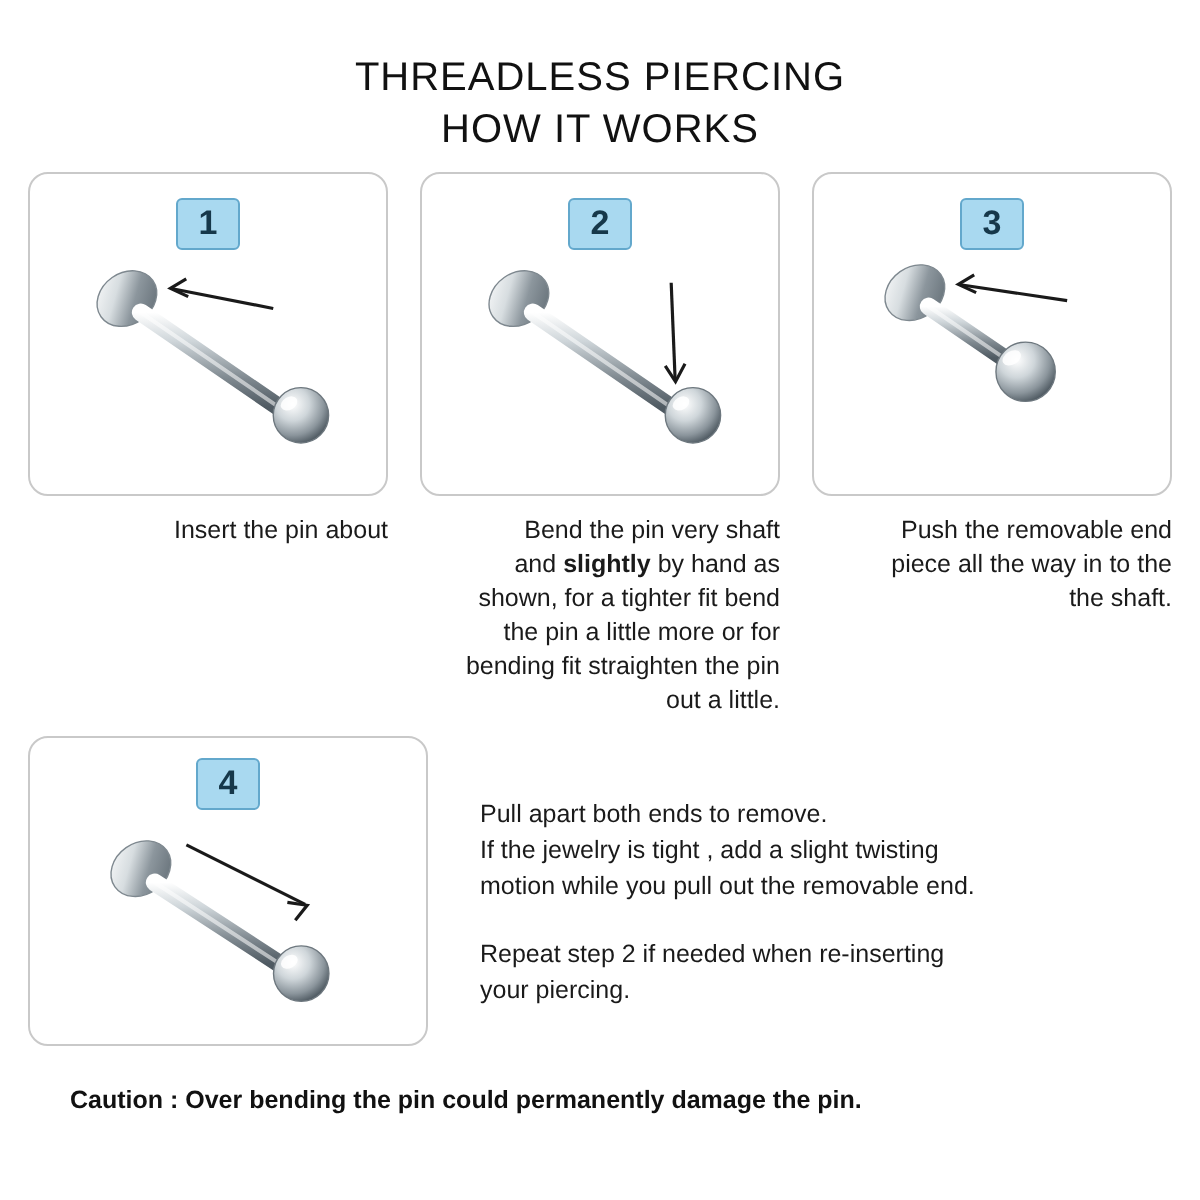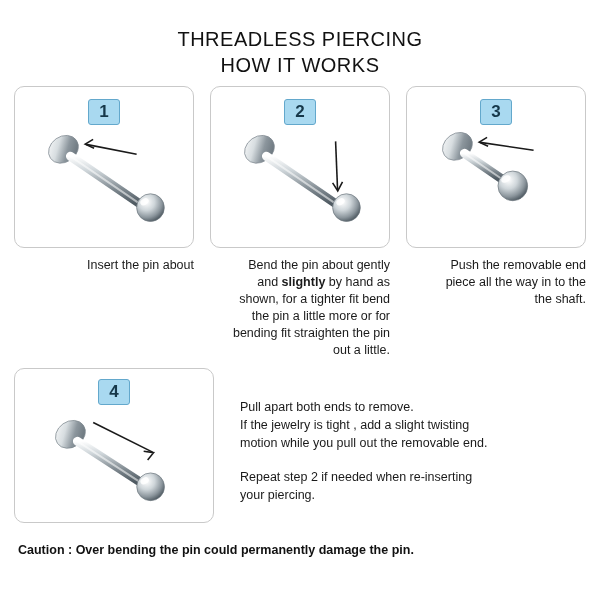--- a/index.html
+++ b/index.html
@@ -126,21 +126,21 @@
     line-height: 18px;
     color: #1a1a1a;
     max-width: 320px;
   }
   .bottom-text p { margin: 0; }
   .bottom-text p.spaced { margin-top: 16px; }
 
   .caution {
     position: absolute;
     top: 543px;
-    left: 18px;
+    left: 35px;
     font-size: 12.5px;
     font-weight: 700;
     color: #111;
   }
   b { font-weight: 700; margin-top: 48px; }
 </style>
 </head>
 <body>
 
 <div class="page">
@@ -228,21 +228,21 @@
             <circle cx="137" cy="122" r="14" fill="url(#g2ball)" stroke="#6d777e" stroke-width="0.7"></circle>
             <ellipse cx="131" cy="116" rx="4.5" ry="3.2" fill="#ffffff" opacity="0.85" transform="rotate(-30 131 116)"></ellipse>
           </g>
           <g stroke="#1a1a1a" stroke-width="1.6" fill="none">
             <path d="M126 55 L128 104"></path>
             <path d="M123 97 L128.2 105 L133 96"></path>
           </g>
         </svg>
       </div>
       <div class="caption">
-        <span>Bend the pin about gently</span><br>
+        <span>Bend the pin very shaft</span><br>
         <span>and</span>
         <b>slightly</b>
         <span>by hand as</span><br>
         <span>shown, for a tighter fit bend</span><br>
         <span>the pin a little more or for</span><br>
         <span>bending fit straighten the pin</span><br>
         <span>out a little.</span>
       </div>
     </div>
 

